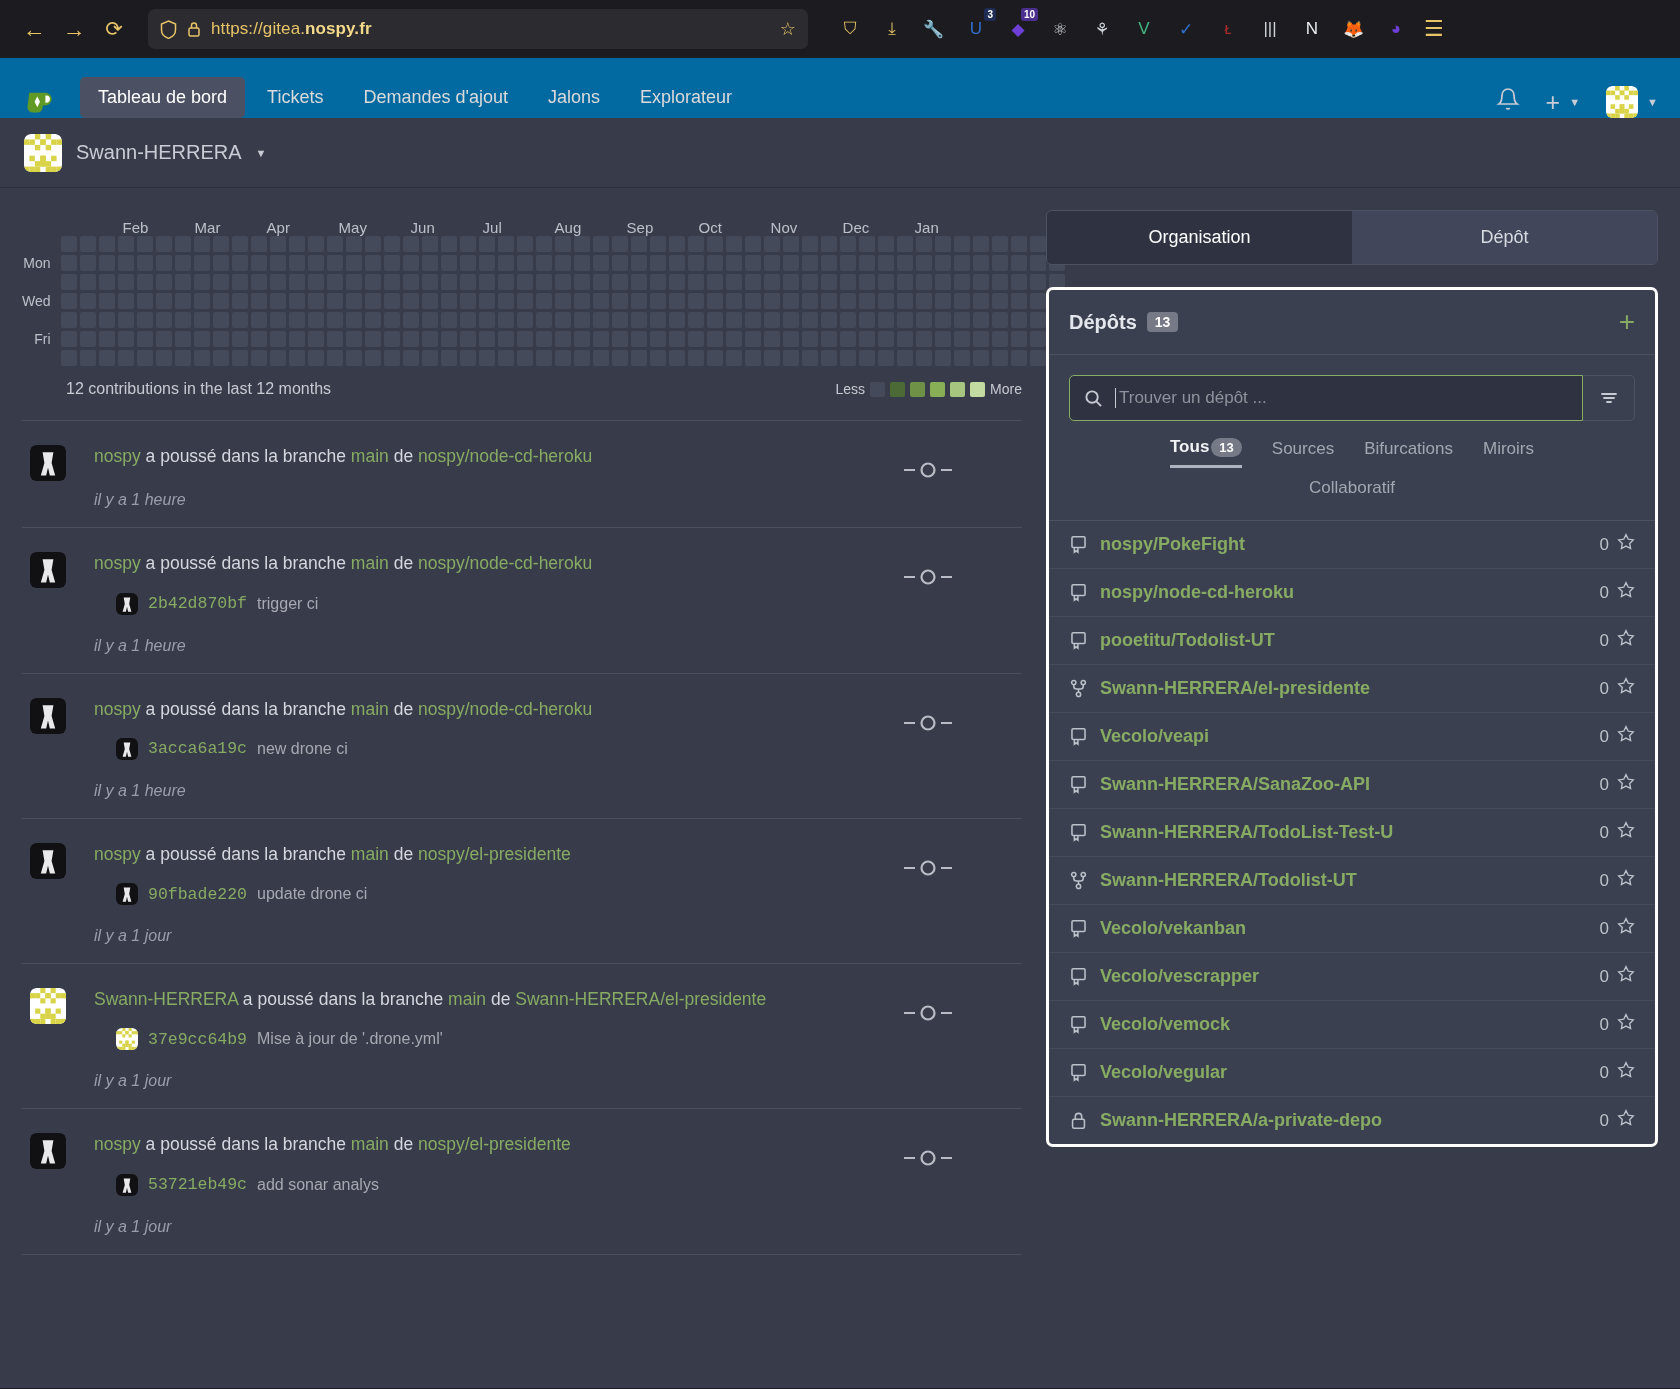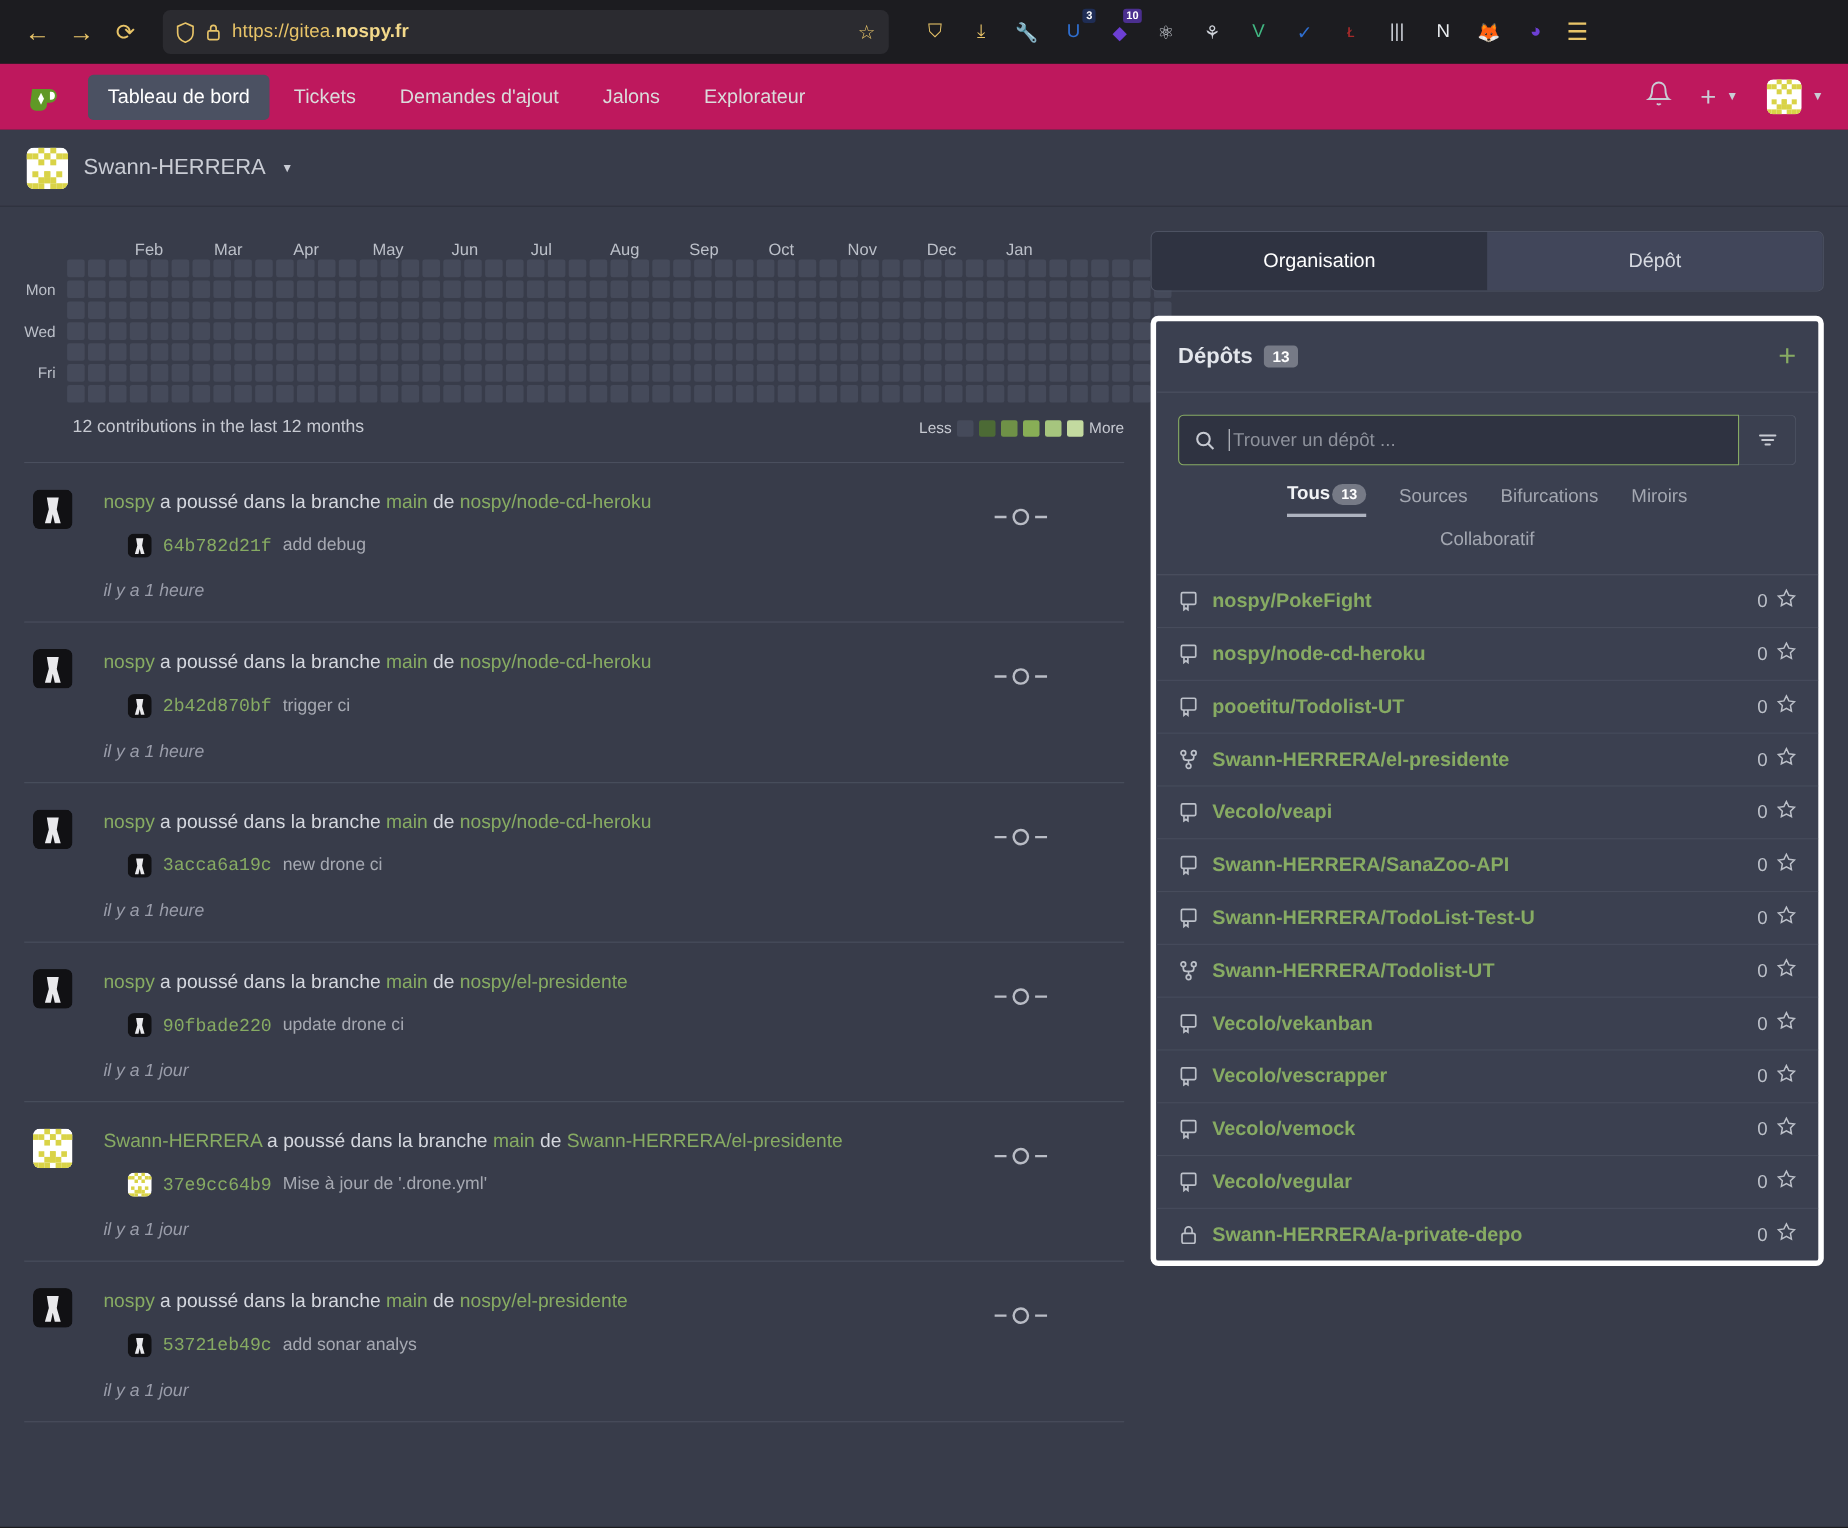--- a/index.html
+++ b/index.html
@@ -38,22 +38,22 @@
   .badge-num {
     position: absolute; top: -7px; right: -6px;
     background: #1f2d55; color: #fff; font-size: 10px; font-weight: 700;
     border-radius: 3px; padding: 1px 3px; line-height: 1.1;
   }
   .badge-num.purple { background: #4b2f8f; }
   .hamburger { margin-left: 14px; color: #e8c468; font-size: 22px; }
 
   
   .gitea-nav {
-    height: 60px; background: #be185d;
-    display: flex; align-items: center; padding: 0 22px; gap: 4px;
+    height: 60px; background: #0369a1;
+    display: flex; align-items: flex-end; padding: 0 22px; gap: 4px;
   }
   .gitea-logo { width: 36px; height: 36px; margin-right: 18px; flex: none; }
   .nav-item {
     color: #dbdbdb; font-size: 18px; padding: 10px 18px; border-radius: 5px;
     cursor: pointer; white-space: nowrap;
   }
   .nav-item.active { background: #4b5162; color: #fff; }
   .nav-right { margin-left: auto; display: flex; align-items: center; gap: 26px; }
   .icon-bell { color: #c9ccd4; font-size: 23px; }
   .plus-group { display: flex; align-items: center; gap: 9px; color: #c9ccd4; font-size: 25px; }
@@ -107,21 +107,21 @@
   .feed-icon { position: absolute; right: 70px; top: 38px; color: #b9bcc5; }
 
   
   .seg-tabs { display: flex; border: 1px solid #4d5262; border-radius: 6px; overflow: hidden; }
   .seg-tab {
     flex: 1; text-align: center; padding: 16px 0; font-size: 18px;
     color: #d7dae1; background: #41465a; cursor: pointer;
   }
   .seg-tab.active { background: #2f3341; color: #fff; }
   .panel {
-    margin-top: 22px; border: 5px solid #ffffff; border-radius: 7px;
+    margin-top: 22px; border: 3px solid #ffffff; border-radius: 7px;
     background: #3b4050; overflow: hidden;
   }
   .panel-head {
     display: flex; align-items: center; padding: 18px 20px;
     border-bottom: 1px solid #4d5262;
   }
   .panel-title { font-size: 20px; color: #e3e6ec; font-weight: 700; }
   .count-pill {
     background: #767a86; color: #fff; font-size: 14px; font-weight: 700;
     border-radius: 4px; padding: 2px 8px; margin-left: 10px;
@@ -765,30 +765,20 @@
     <div class="feed-avatar">
             <svg width="36" height="36" viewBox="0 0 40 40" style="display:block;border-radius:6px">
               <rect width="40" height="40" fill="#111114"></rect>
               <path d="M14 8h12l-2 12 4 14h-6l-2-9-2 9h-6l4-14z" fill="#e9e9ec"></path>
             </svg>
           </div>
     <div class="feed-main">
       <div class="feed-head">
         <span class="lnk">nospy</span><span> a poussé dans la branche </span><span class="lnk">main</span><span> de </span><span class="lnk">nospy/node-cd-heroku</span>
       </div>
-      <div class="feed-commit">
-        <span class="commit-avatar">
-                <svg width="22" height="22" viewBox="0 0 40 40" style="display:block;border-radius:6px">
-                  <rect width="40" height="40" fill="#111114"></rect>
-                  <path d="M14 8h12l-2 12 4 14h-6l-2-9-2 9h-6l4-14z" fill="#e9e9ec"></path>
-                </svg>
-              </span>
-        <span class="commit-sha">64b782d21f</span>
-        <span class="commit-msg">add debug</span>
-      </div>
       <div class="feed-time">il y a 1 heure</div>
     </div>
     <span class="feed-icon">
       <svg width="48" height="22" viewBox="0 0 48 22" fill="none" stroke="#b9bcc5" stroke-width="2.2">
         <circle cx="24" cy="11" r="6.5"></circle>
               <path d="M0 11h11M37 11h11"></path>
       </svg>
     </span>
         </div>
         <div class="feed-item">

